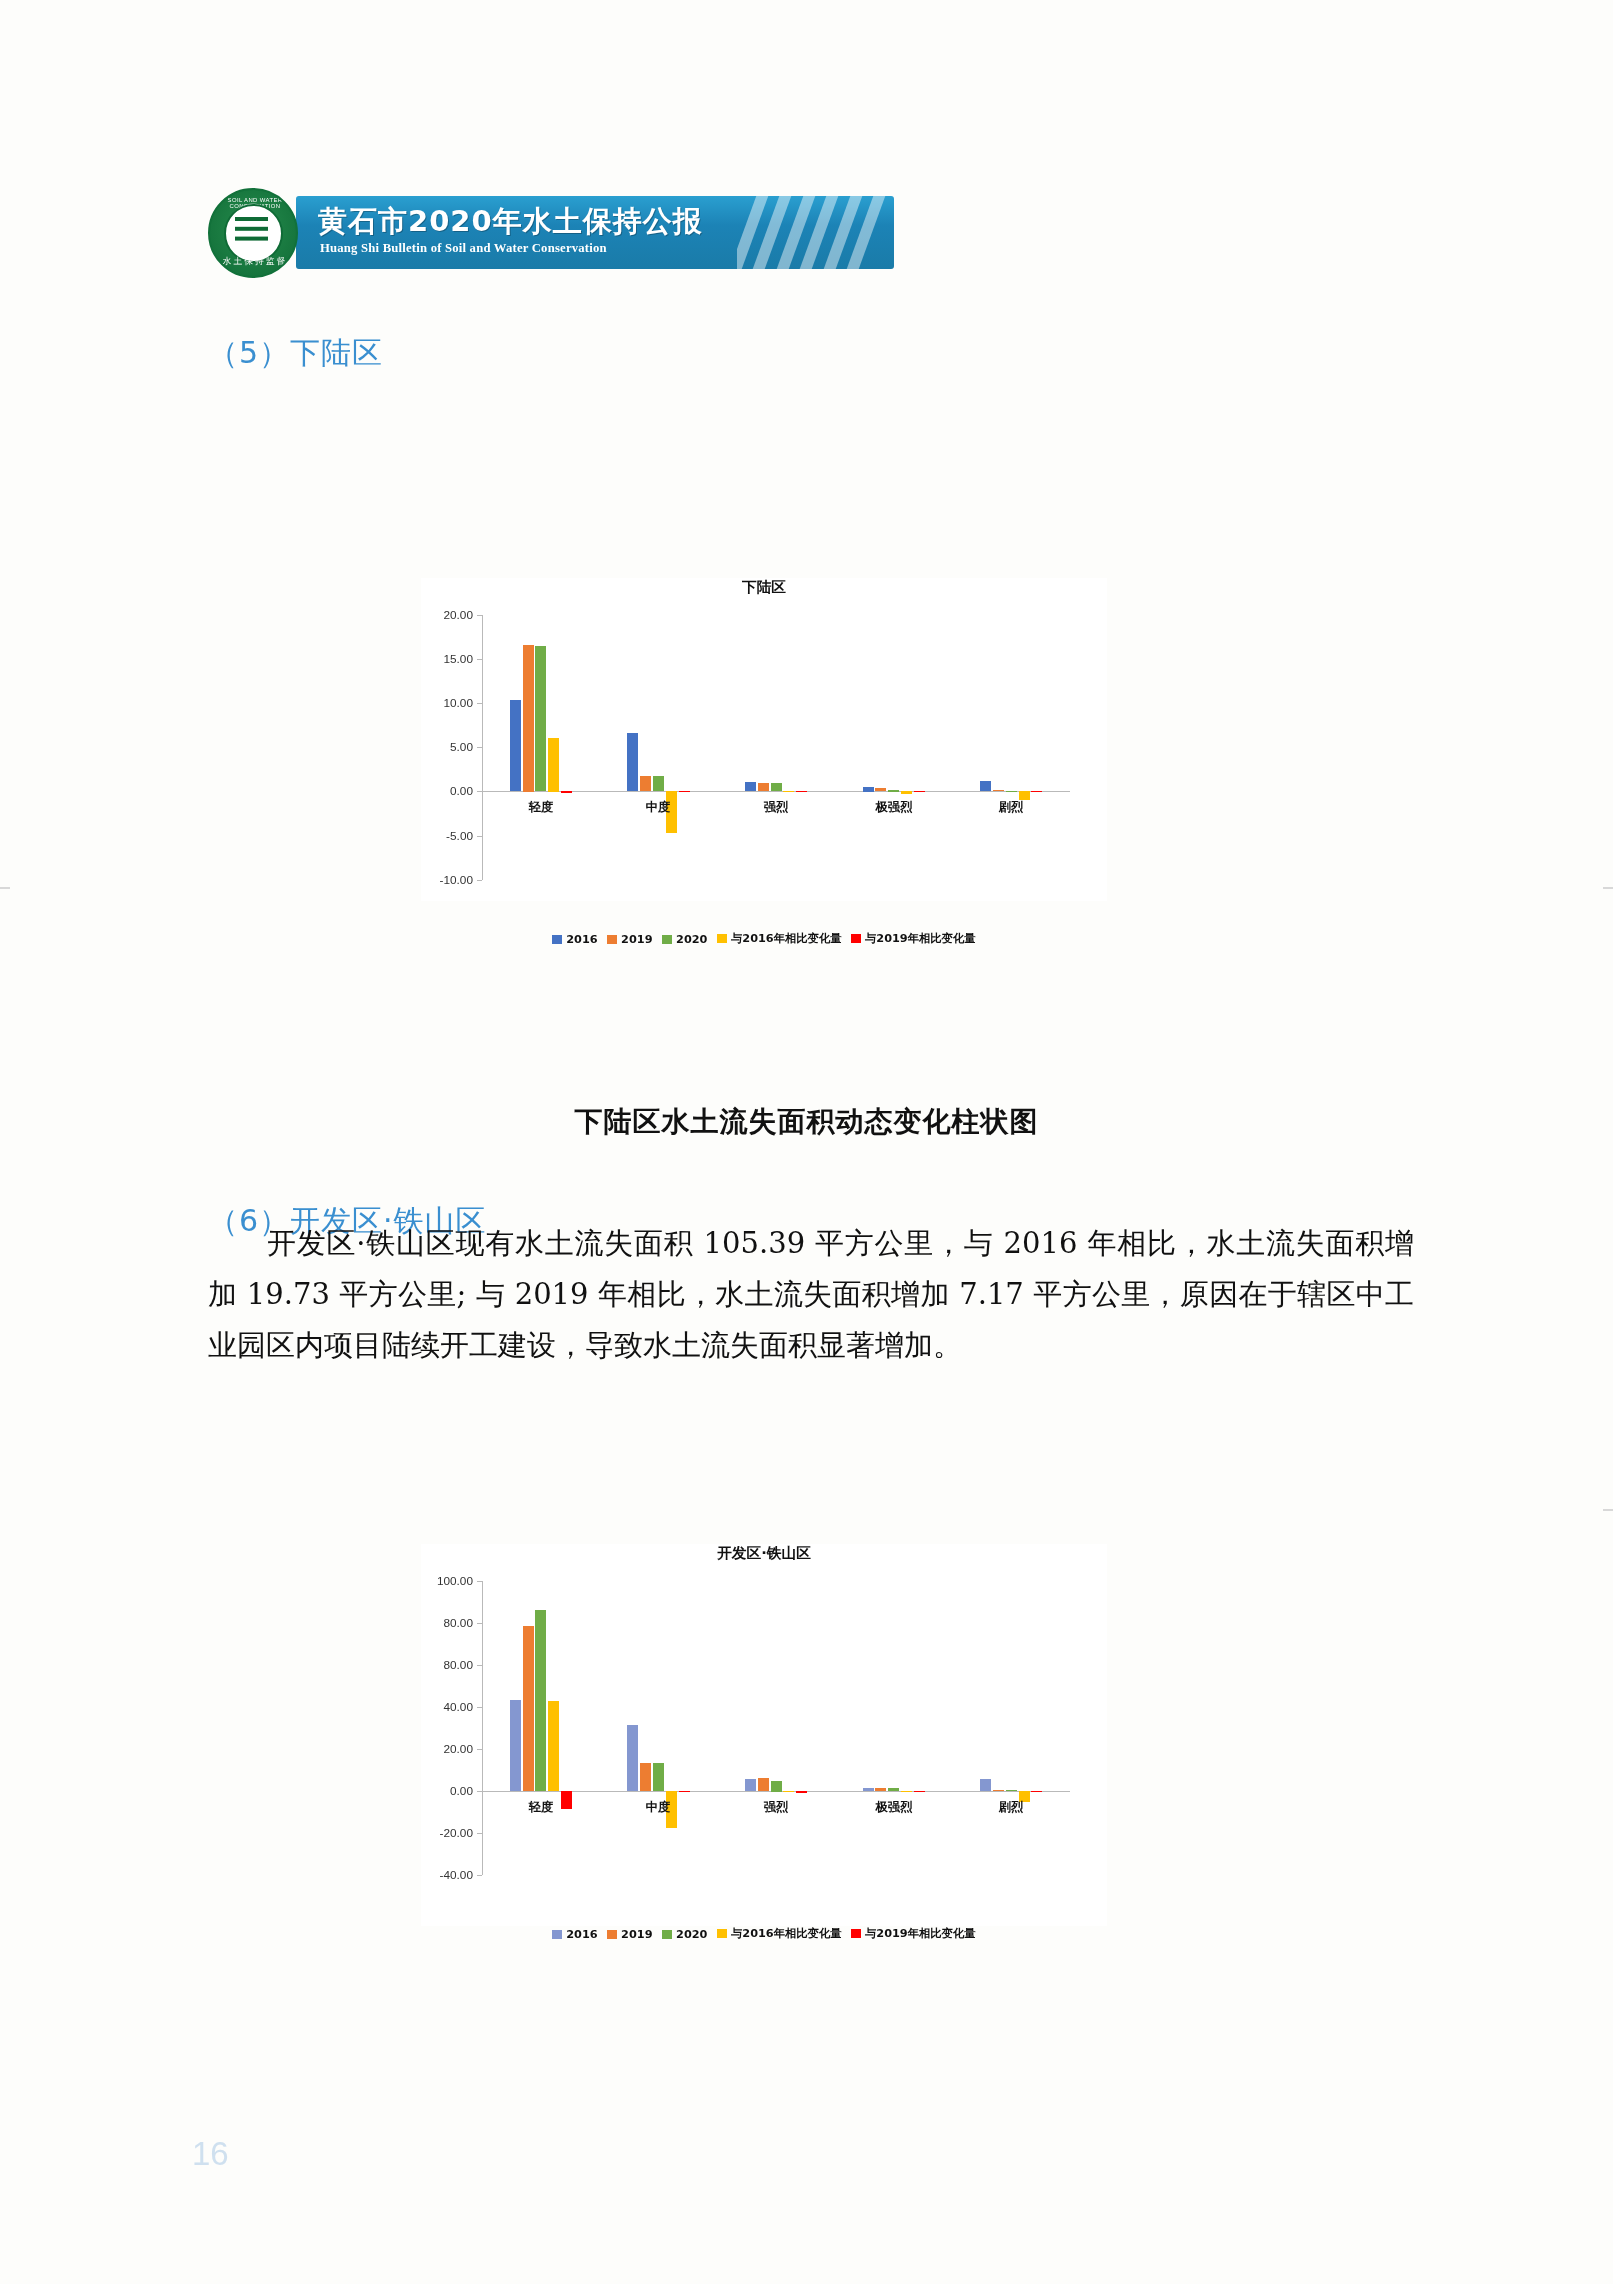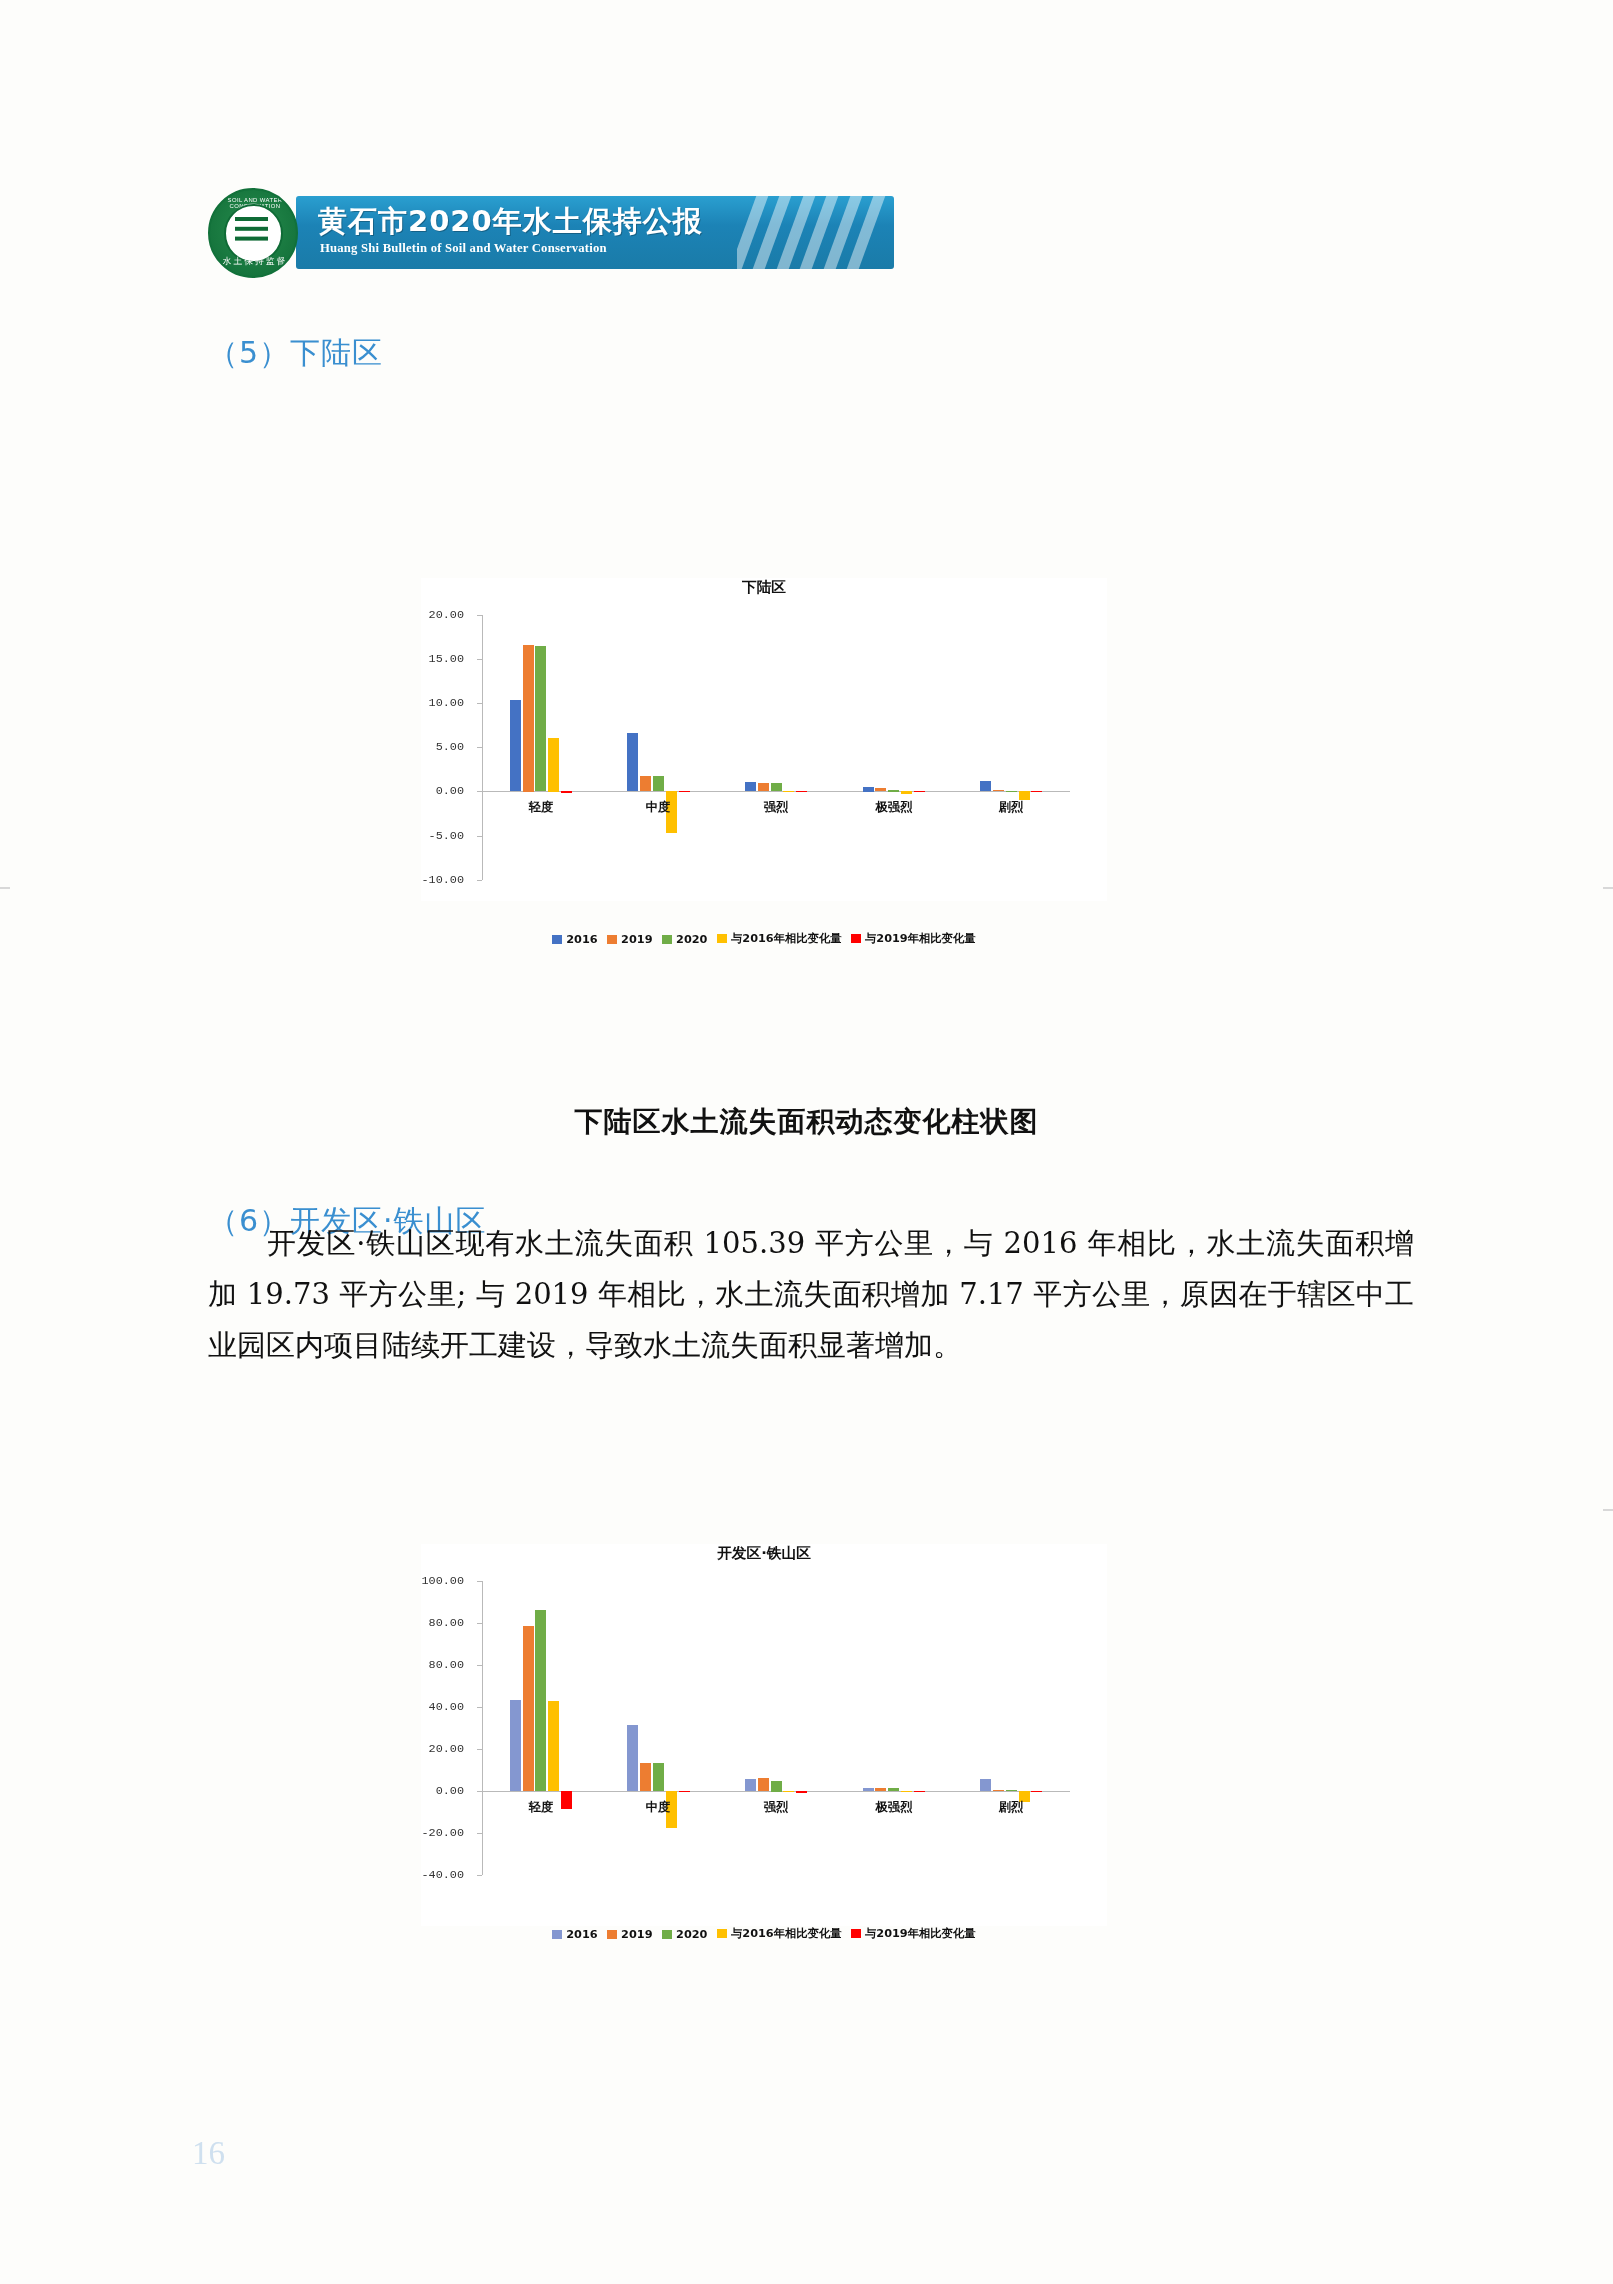--- a/index.html
+++ b/index.html
@@ -154,21 +154,21 @@
     color: #111;
     font-family: "DejaVu Serif", serif;
     letter-spacing: 1px;
   }
   .page-number {
     position: absolute;
     left: 192px;
     top: 2135px;
     font-size: 33px;
     color: #cfe0ef;
-    font-family: Liberation Serif, serif;
+    font-family: Liberation Sans, sans-serif;
   }
   .edge-tick {
     position: absolute;
     right: 0;
     width: 9.8px;
     height: 2px;
     background: #d8d8d8;
   }
 
   
@@ -190,24 +190,24 @@
     position: absolute;
     left: 61px;
   }
   .axis-line {
     position: absolute;
     background: #b9b9b9;
   }
   .ytick {
     position: absolute;
     right: 100%;
-    margin-right: 18px;
+    margin-right: 9px;
     font-size: 11.8px;
     color: #333;
-    font-family: Liberation Mono, monospace;
+    font-family: Liberation Sans, sans-serif;
     white-space: nowrap;
     transform: translateY(-50%);
   }
   .ytick-mark {
     position: absolute;
     width: 4.9px;
     height: 1px;
     background: #b9b9b9;
     right: 100%;
   }

